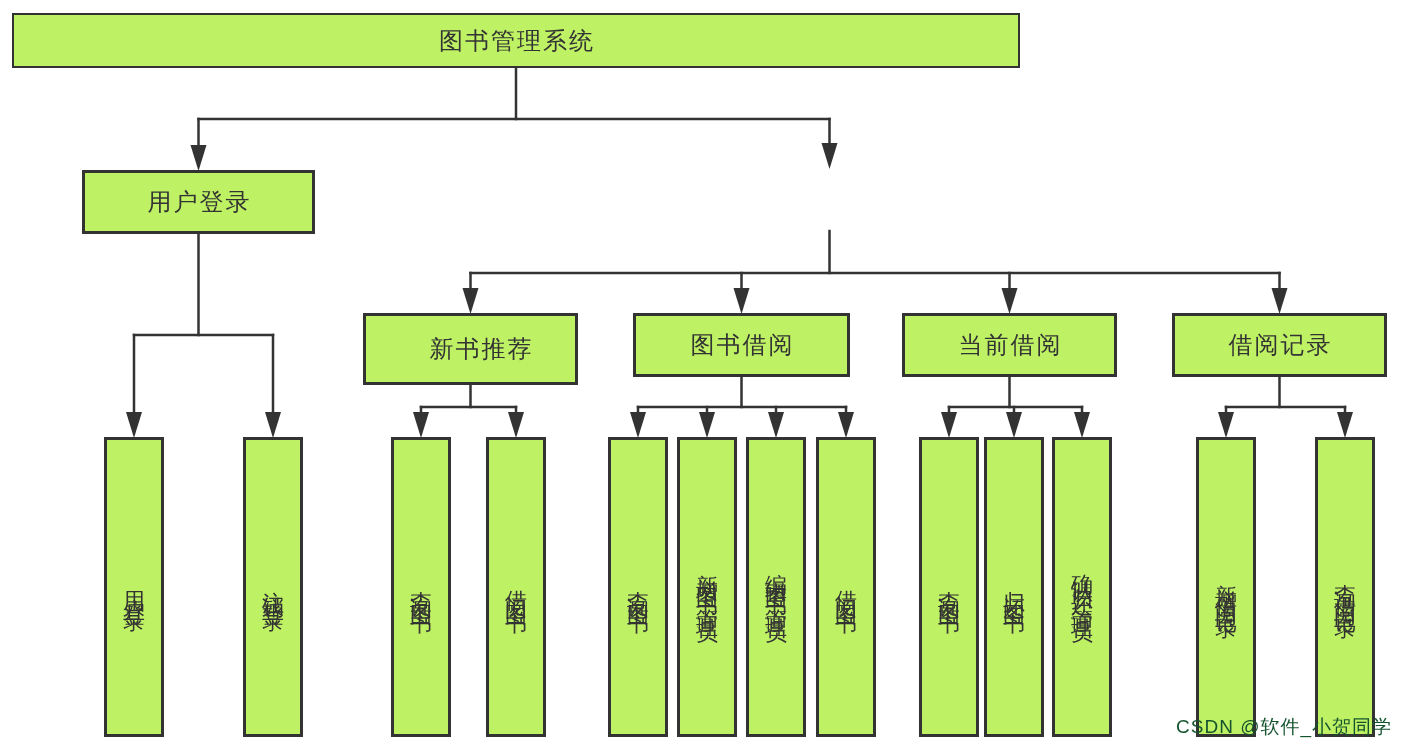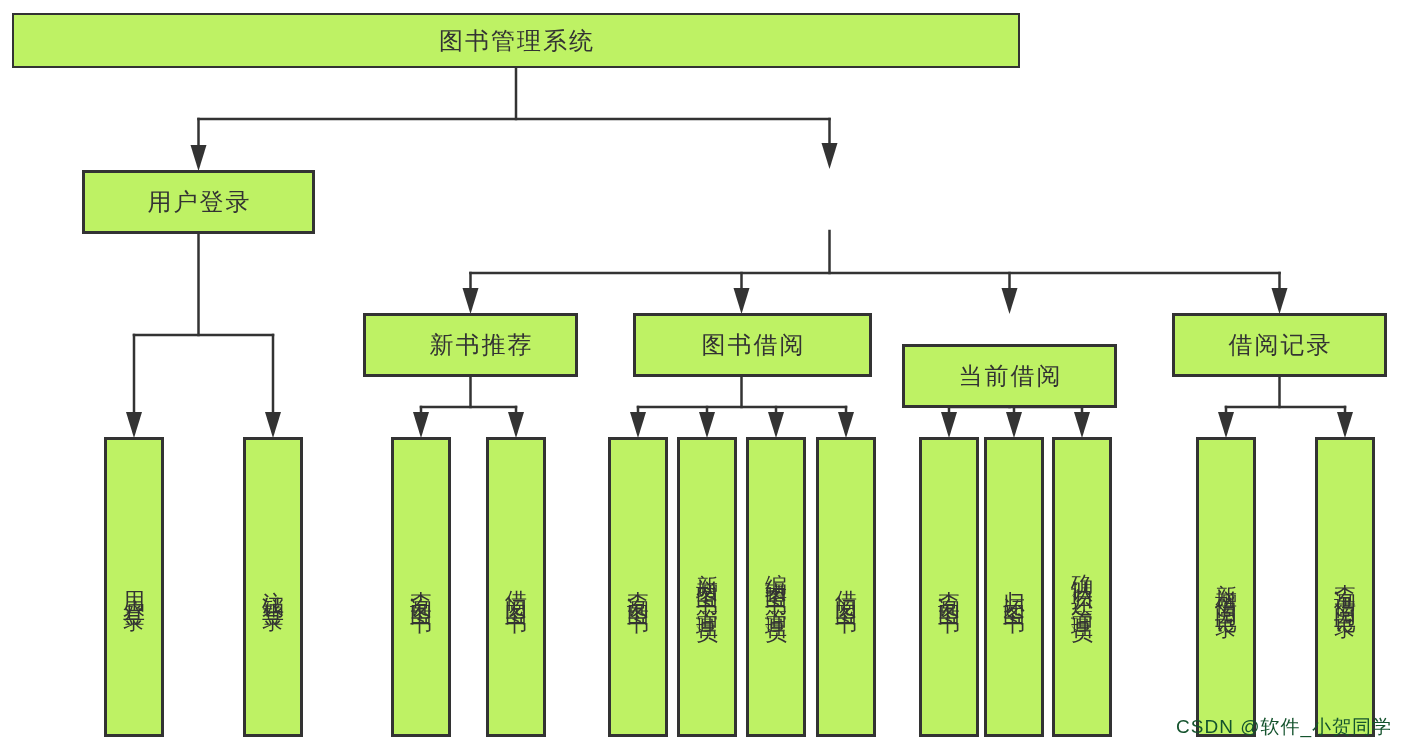--- a/index.html
+++ b/index.html
@@ -118,27 +118,27 @@
       <line x1="1345" y1="407" x2="1345" y2="419" stroke="#333333" stroke-width="2.5" stroke-linecap="square"></line>
       <polygon points="1337,412 1353,412 1345,438" fill="#333333"></polygon>
     </svg>
   <div class="watermark" style="color: #14532d;">CSDN @软件_小贺同学</div>
 <div class="node lvl0" style="left: 12px; top: 13px; width: 1008px; height: 55px;">
       <span class="lbl">图书管理系统</span>
     </div>
     <div class="node lvl1" style="left: 82px; top: 170px; width: 233px; height: 64px;">
       <span class="lbl">用户登录</span>
     </div>
-    <div class="node lvl2" style="left: 363px; top: 313px; width: 215px; height: 64px; padding-left: 20px;">
+    <div class="node lvl2" style="left: 363px; top: 313px; width: 215px; height: 72px; padding-left: 20px;">
       <span class="lbl">新书推荐</span>
     </div>
-    <div class="node lvl2" style="left: 633px; top: 313px; width: 239px; height: 64px;">
+    <div class="node lvl2" style="left: 633px; top: 313px; width: 217px; height: 64px;">
       <span class="lbl">图书借阅</span>
     </div>
-    <div class="node lvl2" style="left: 902px; top: 313px; width: 215px; height: 64px; margin-top: 31px;">
+    <div class="node lvl2" style="left: 902px; top: 313px; width: 215px; height: 64px;">
       <span class="lbl">当前借阅</span>
     </div>
     <div class="node lvl2" style="left: 1172px; top: 313px; width: 215px; height: 64px; justify-content: center;">
       <span class="lbl">借阅记录</span>
     </div>
     <div class="node lvl3 vertical" style="left: 104px; top: 437px; width: 60px; height: 300px;">
       <span class="lbl">用户登录</span>
     </div>
     <div class="node lvl3 vertical" style="left: 243px; top: 437px; width: 60px; height: 300px;">
       <span class="lbl">注销登录</span>

